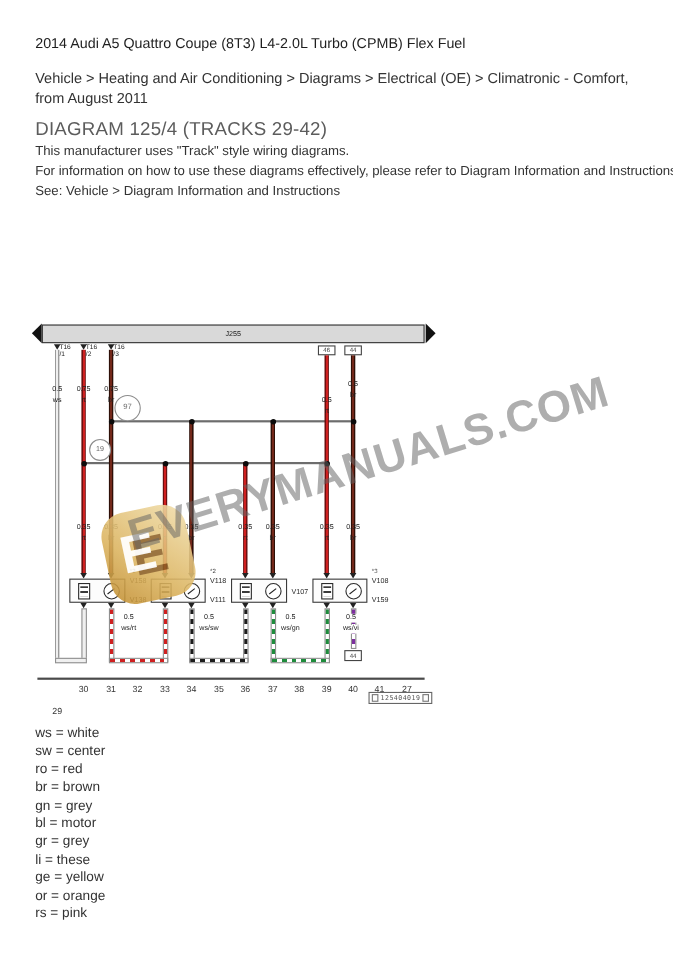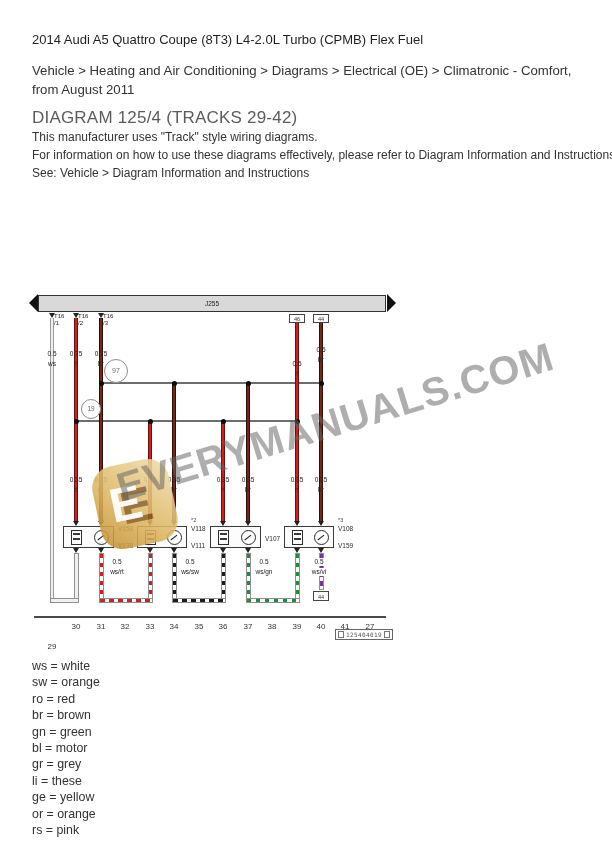--- a/index.html
+++ b/index.html
@@ -240,23 +240,23 @@
   </div>
 
 <div id="wm-logo">
   <span class="e2">E</span>
   <span class="e1">E</span>
 </div>
 <div id="wm-text">EVERYMANUALS.COM</div>
 
 <div id="legend">
     <div>ws = white</div>
-    <div>sw = orange</div>
+    <div>sw = center</div>
     <div>ro = red</div>
     <div>br = brown</div>
-    <div>gn = green</div>
+    <div>gn = grey</div>
     <div>bl = motor</div>
     <div>gr = grey</div>
     <div>li = these</div>
     <div>ge = yellow</div>
     <div>or = orange</div>
     <div>rs = pink</div>
   </div>
 
 </body></html>

